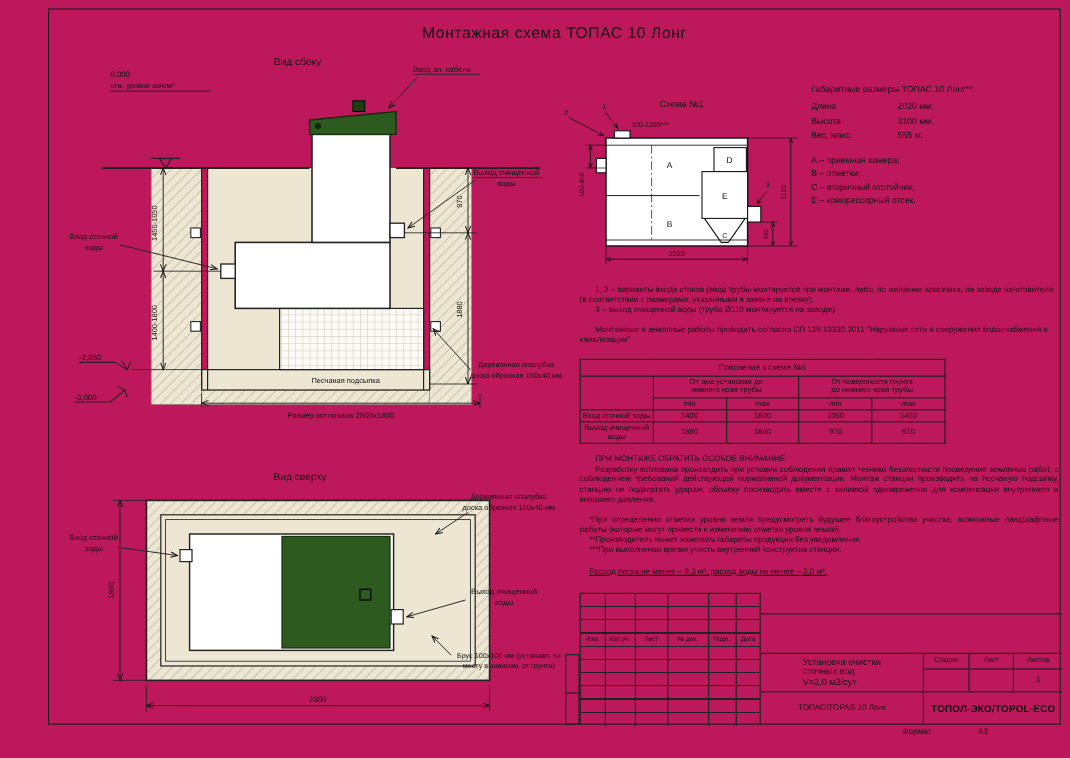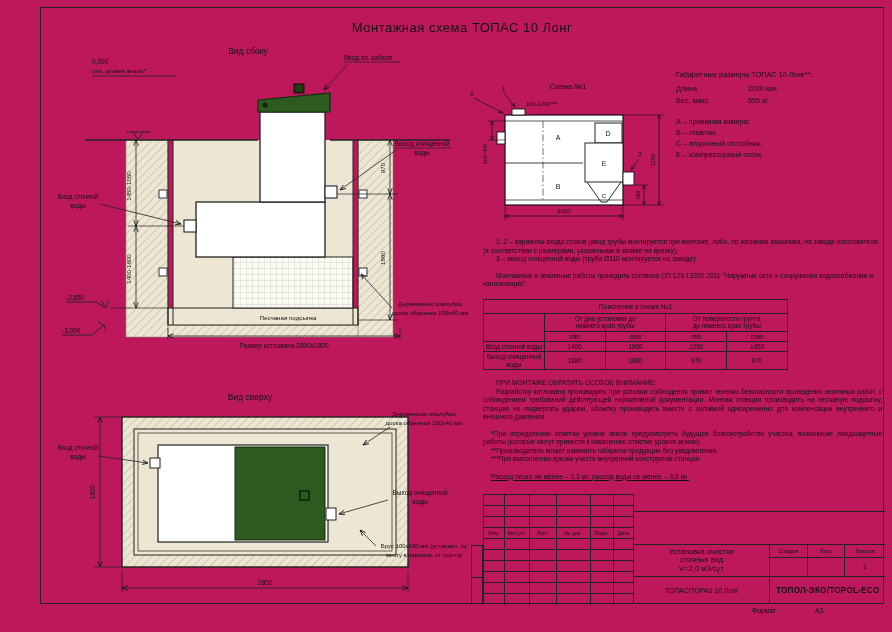--- a/index.html
+++ b/index.html
@@ -33,21 +33,21 @@
   .revhead{position:absolute;left:0;top:32.5px;height:11px;width:150px;display:flex;}
   .revhead span{display:block;font-size:5.4px;line-height:11px;text-align:center;overflow:hidden;}
   .main-tb{left:633px;top:494px;width:252px;height:110px;border-left:1.5px solid #222;}
   .main-tb,.main-tb *{box-sizing:border-box;}
   .tbr1{height:18px;border-bottom:1px solid #222;}
   .tbr2{height:33px;border-bottom:1px solid #222;}
   .tbr3{height:32px;border-bottom:1px solid #222;display:flex;}
   .tbr4{height:27px;display:flex;text-align:right;}
   .cellL{width:137px;border-right:1px solid #222;display:flex;align-items:center;justify-content:center;}
   .cellR{width:115px;}
-  .proj{font-size:7.6px;line-height:1.12;text-align:center;}
+  .proj{font-size:7.6px;line-height:1.12;}
   .slsh{display:flex;height:13px;border-bottom:1px solid #222;}
   .slsh span{font-size:5.8px;line-height:12px;text-align:center;display:block;}
   .slsv{display:flex;height:18px;}
   .slsv span{font-size:7px;line-height:18px;text-align:center;display:block;}
   .bline{border-right:1px solid #222;}
   .model{font-size:6.8px;}
   .company{font-size:8.2px;font-weight:bold;letter-spacing:.2px;}
   .sidecell{left:471px;top:545px;width:12px;height:59px;border:1px solid #222;}
   .sidecell .mid{position:absolute;left:0;top:31px;width:12px;height:1px;background:#222;}
   .fmt{font-size:6.8px;}
@@ -239,20 +239,21 @@
     <path d="M161,37 H203 M172,107 H186 M161,127 H203" stroke="#111" stroke-width="0.6"></path>
     <line x1="197" y1="37" x2="197" y2="127" stroke="#111" stroke-width="0.7" marker-start="url(#arwC)" marker-end="url(#arwC)"></line>
     <text x="193" y="82" font-size="5.8" text-anchor="middle" transform="rotate(-90 193 82)">1160</text>
     <line x1="182" y1="107" x2="182" y2="127" stroke="#111" stroke-width="0.7" marker-start="url(#arwC)" marker-end="url(#arwC)"></line>
     <text x="178" y="117" font-size="5.4" text-anchor="middle" transform="rotate(-90 178 117)">260</text>
   </svg>
 
   <div class="abs" style="left:676px;top:70px;width:205px;">
     <div style="font-size:7.4px;margin-bottom:4px;">Габаритные размеры ТОПАС 10 Лонг**:</div>
     <div class="dimrow"><span class="nm">Длина</span><span>2020 мм;</span></div>
+    <div class="dimrow"><span class="nm">Высота</span><span>3100 мм;</span></div>
     <div class="dimrow"><span class="nm">Вес, макс.</span><span>555 кг.</span></div>
     <div style="height:9px;"></div>
     <div class="legend">А – приемная камера;</div>
     <div class="legend">В – отметки;</div>
     <div class="legend">С – вторичный отстойник;</div>
     <div class="legend">Е – компрессорный отсек.</div>
   </div>
 
   <div class="abs small" style="left:483px;top:238px;width:398px;">
     <div class="ind">1, 2 – варианты входа  стоков (ввод трубы монтируется при монтаже, либо, по желанию заказчика, на заводе изготовителя (в соответствии с размерами, указанными в заявке на врезку);</div>

